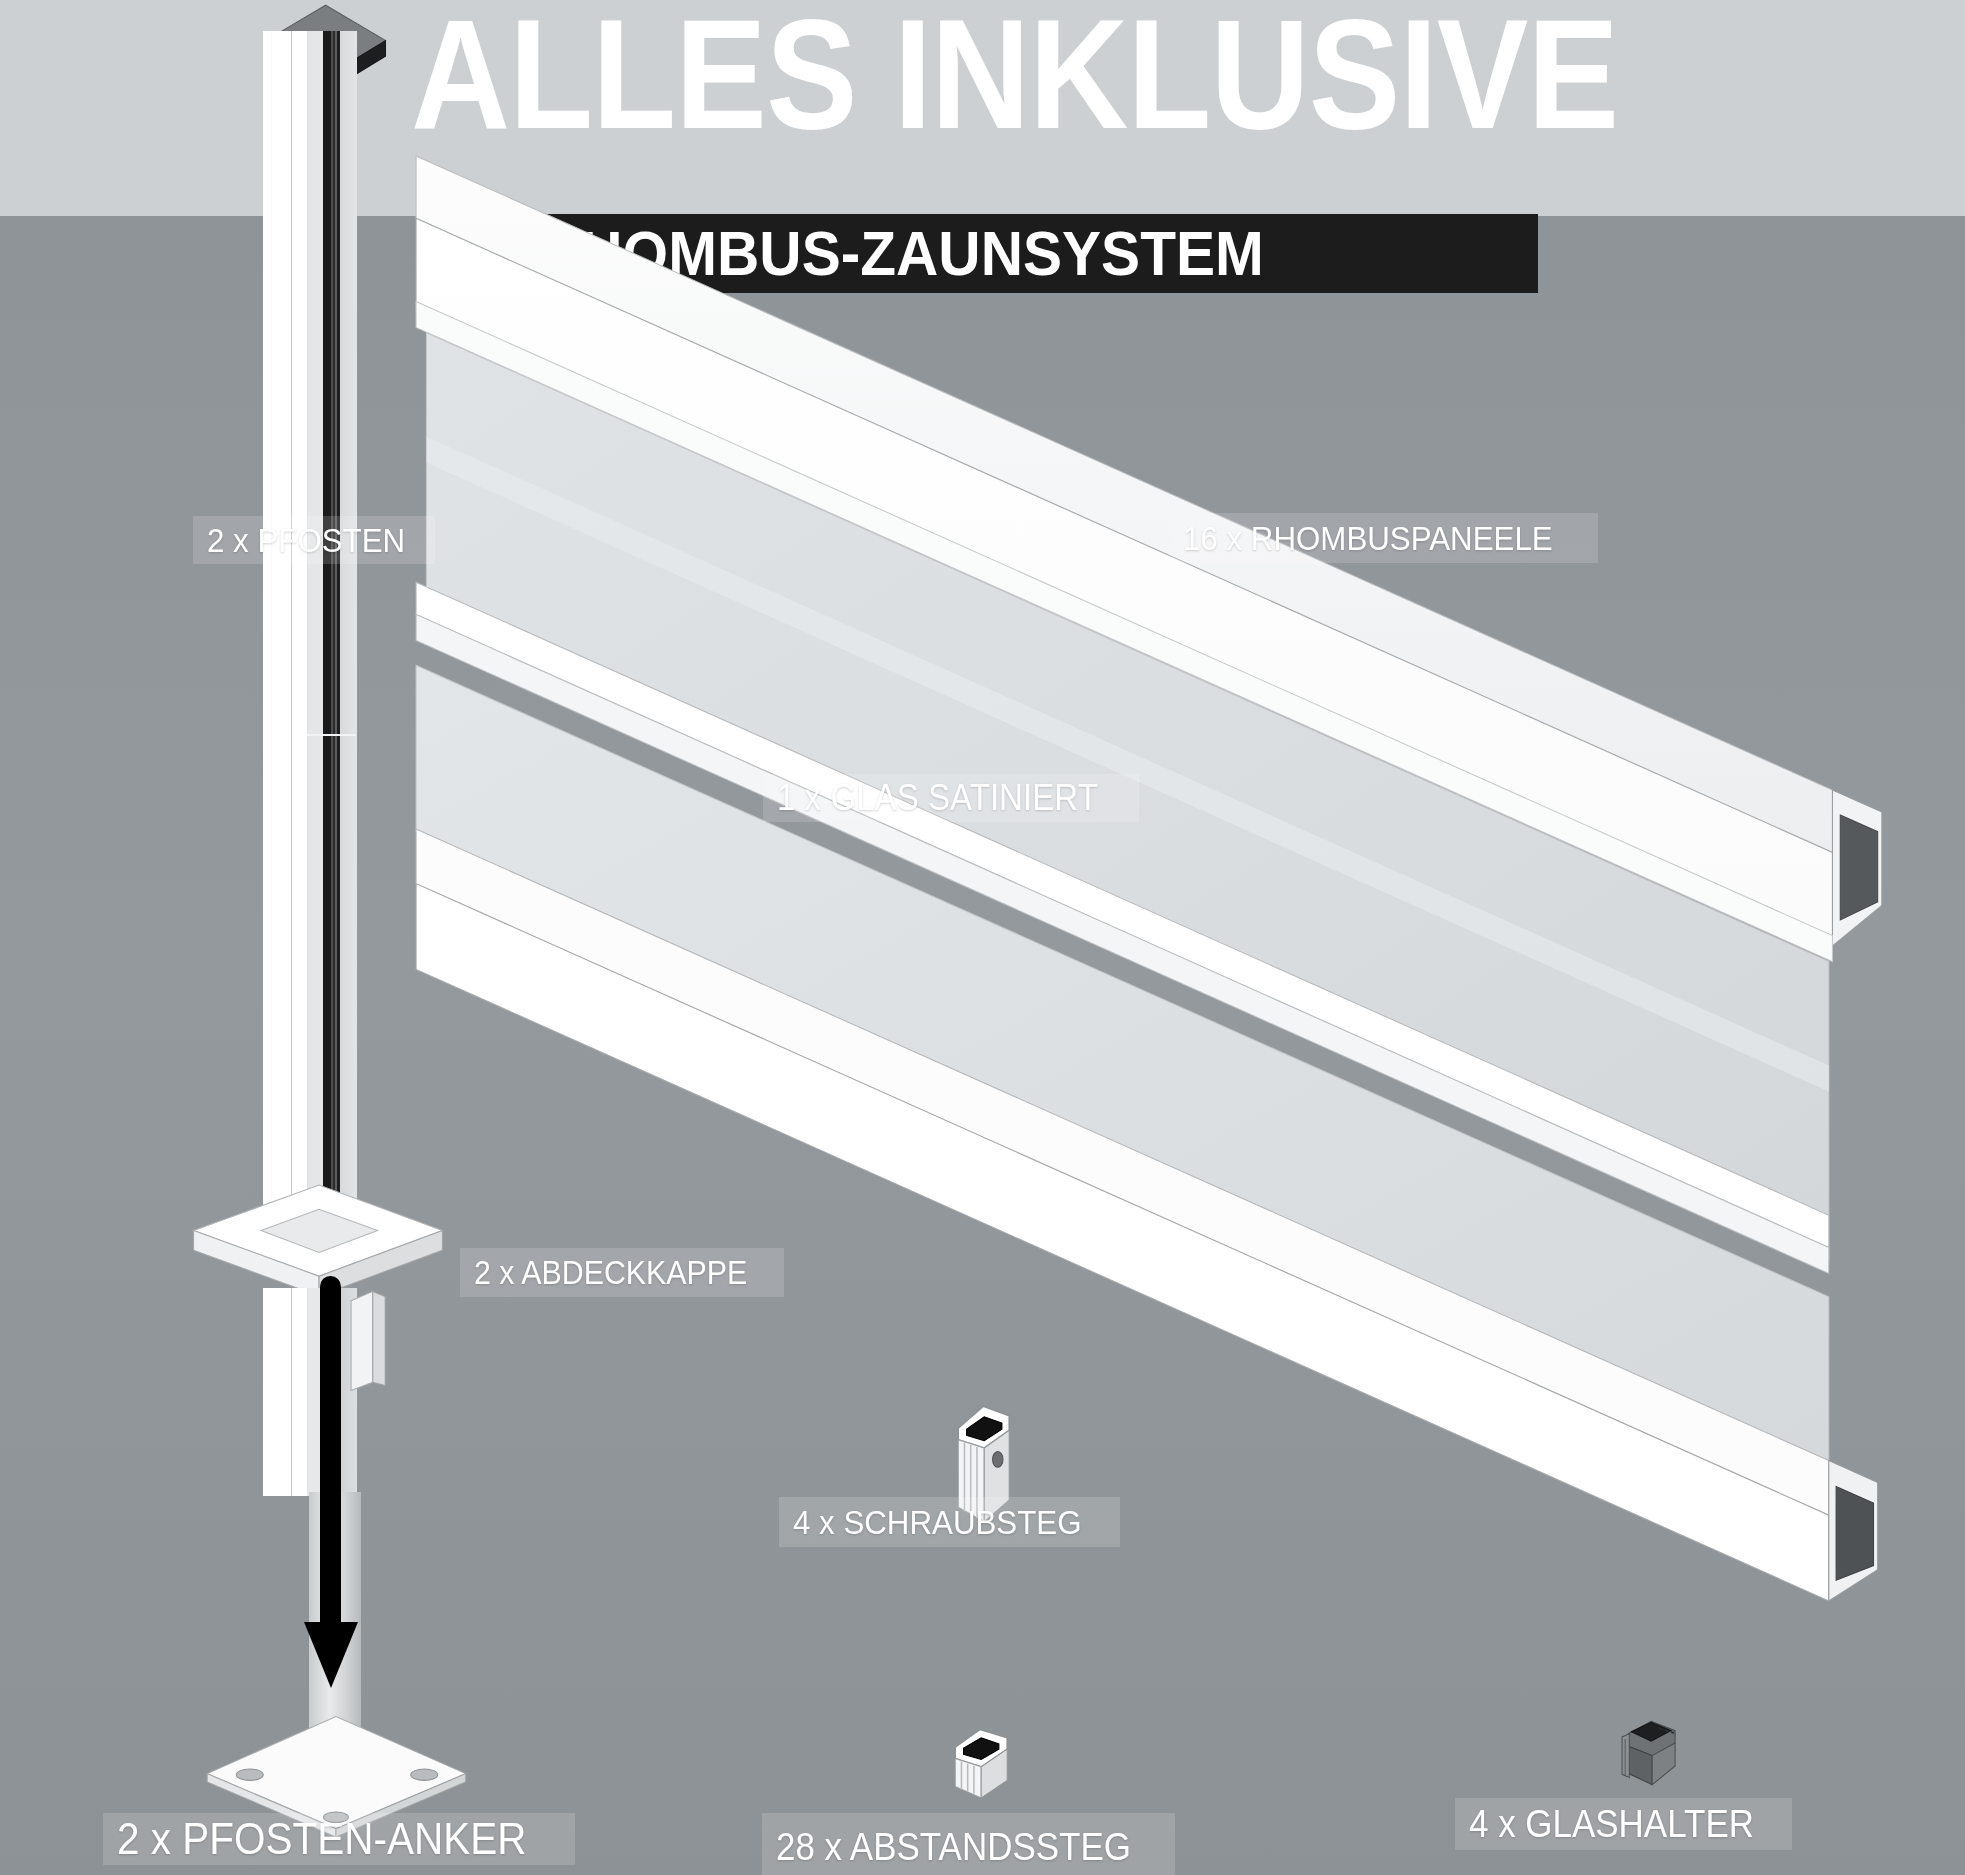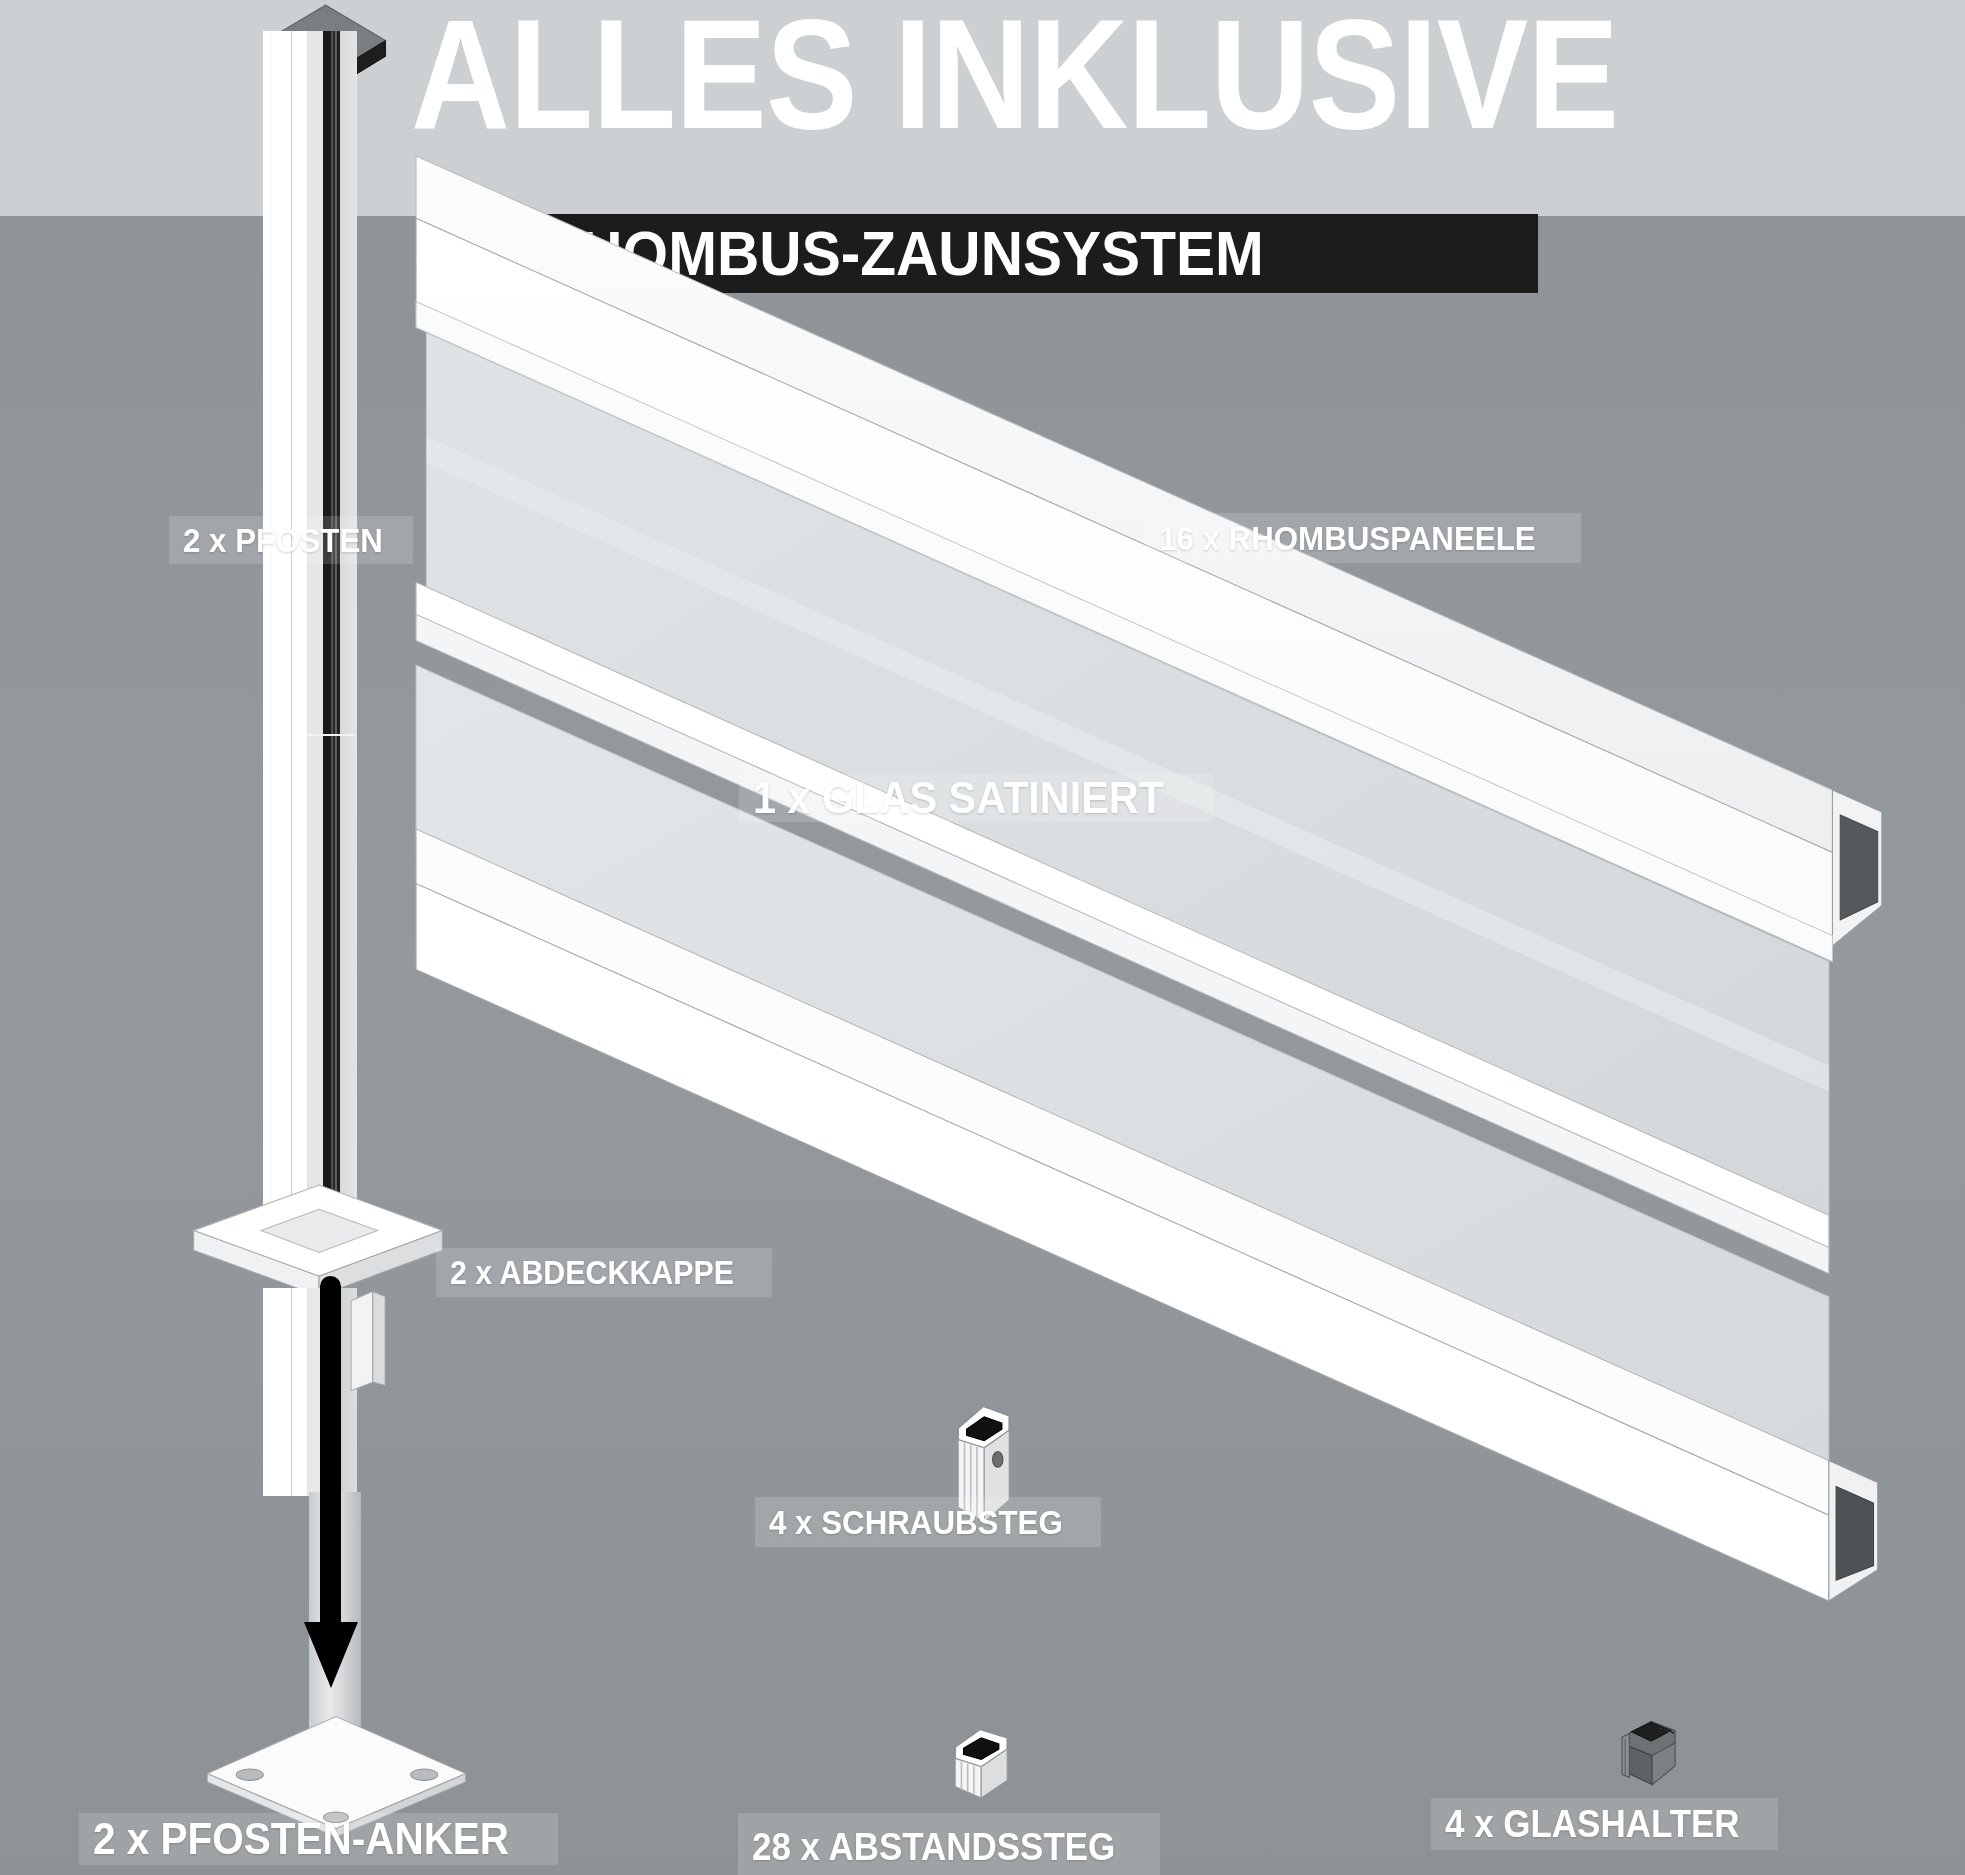--- a/index.html
+++ b/index.html
@@ -34,25 +34,26 @@
     font-size:63px;line-height:67px;font-weight:700;color:#ffffff;
     letter-spacing:0px;transform:scaleX(.93);transform-origin:left top;
     white-space:nowrap;
   }
 
   
   .cap{
     position:absolute;
     background:rgba(255,255,255,0.16);
     color:#ffffff;
-    font-weight:700;
+    font-weight:400;
     white-space:nowrap;
     display:flex;align-items:center;
     padding:0 13.5px;
     text-shadow:0 1px 2.6px rgba(0,0,0,.18);
+    margin-left:24px;
   }
   .cap span{transform:scaleX(.92);transform-origin:left center;display:block;}
 
   
   #post-group{position:absolute;left:0;top:0;width:468px;height:1876px;}
 
   .post-body{
     position:absolute;left:263px;top:31px;width:94px;height:1201px;
     background:linear-gradient(90deg,
       #ffffff 0%, #ffffff 9%,
@@ -266,21 +267,21 @@
   </div>
 
   <div class="cap" style="left:169px;top:516px;height:48px;font-size:34px;">
     <span>2 x PFOSTEN</span>
   </div>
 
   <div class="cap" style="left:1145px;top:513px;height:50px;font-size:34px;">
     <span>16 x RHOMBUSPANEELE</span>
   </div>
 
-  <div class="cap" style="left:739px;top:774px;height:48px;font-size:45px;justify-content:flex-end;">
+  <div class="cap" style="left:739px;top:774px;height:48px;font-size:36px;justify-content:flex-end;">
     <span>1 x GLAS SATINIERT</span>
   </div>
 
   <div class="cap" style="left:436px;top:1248px;height:49px;font-size:33px;justify-content:flex-end;">
     <span>2 x ABDECKKAPPE</span>
   </div>
 
   <div class="cap" style="left:755px;top:1497px;height:50px;font-size:34px;">
     <span>4 x SCHRAUBSTEG</span>
   </div>

